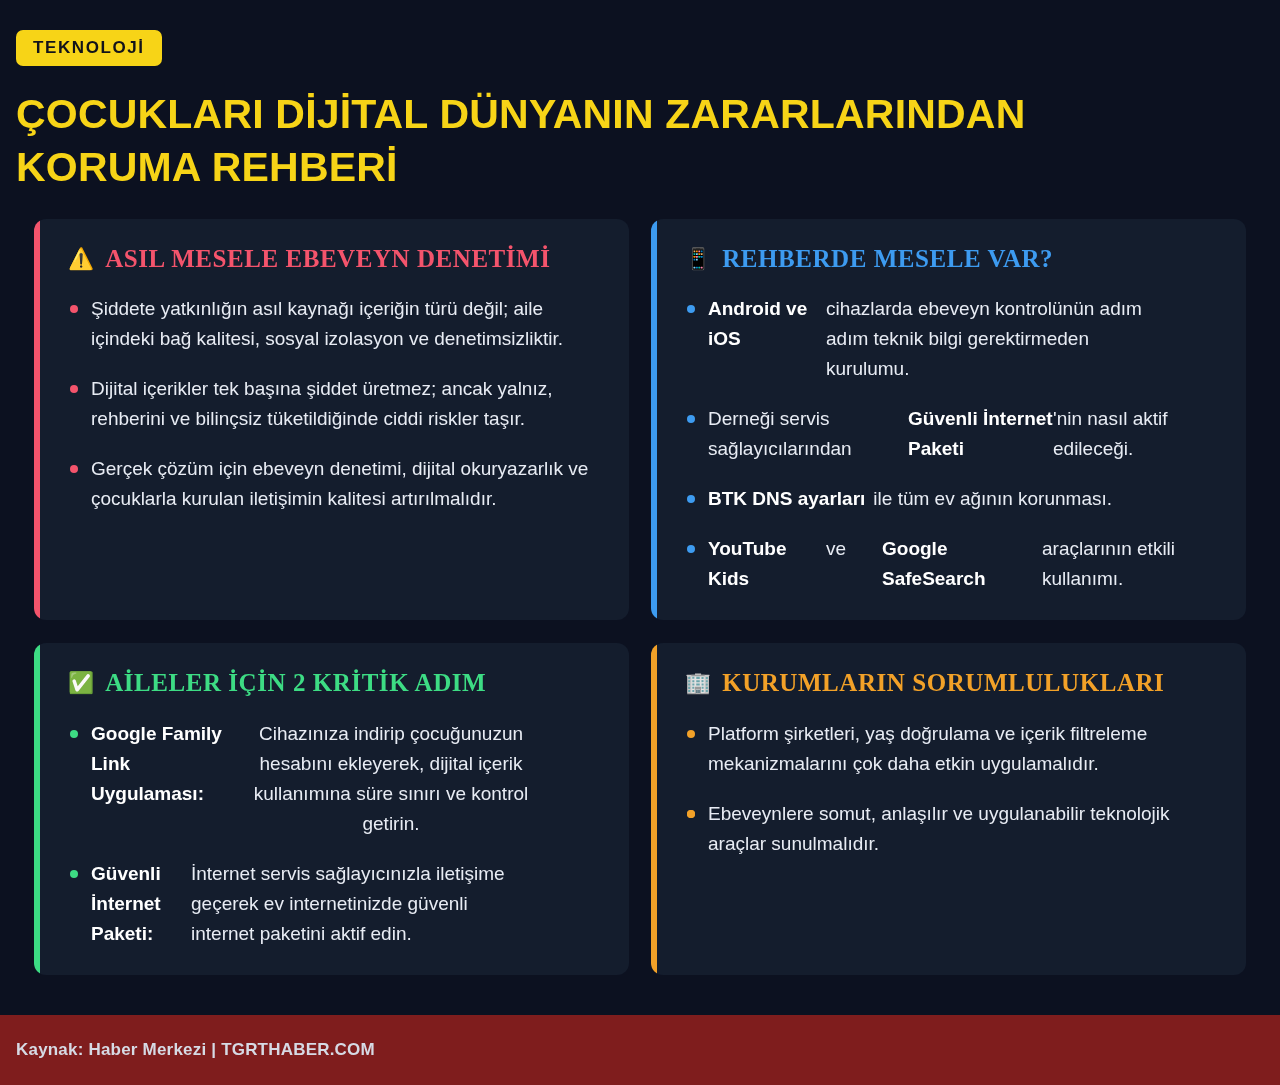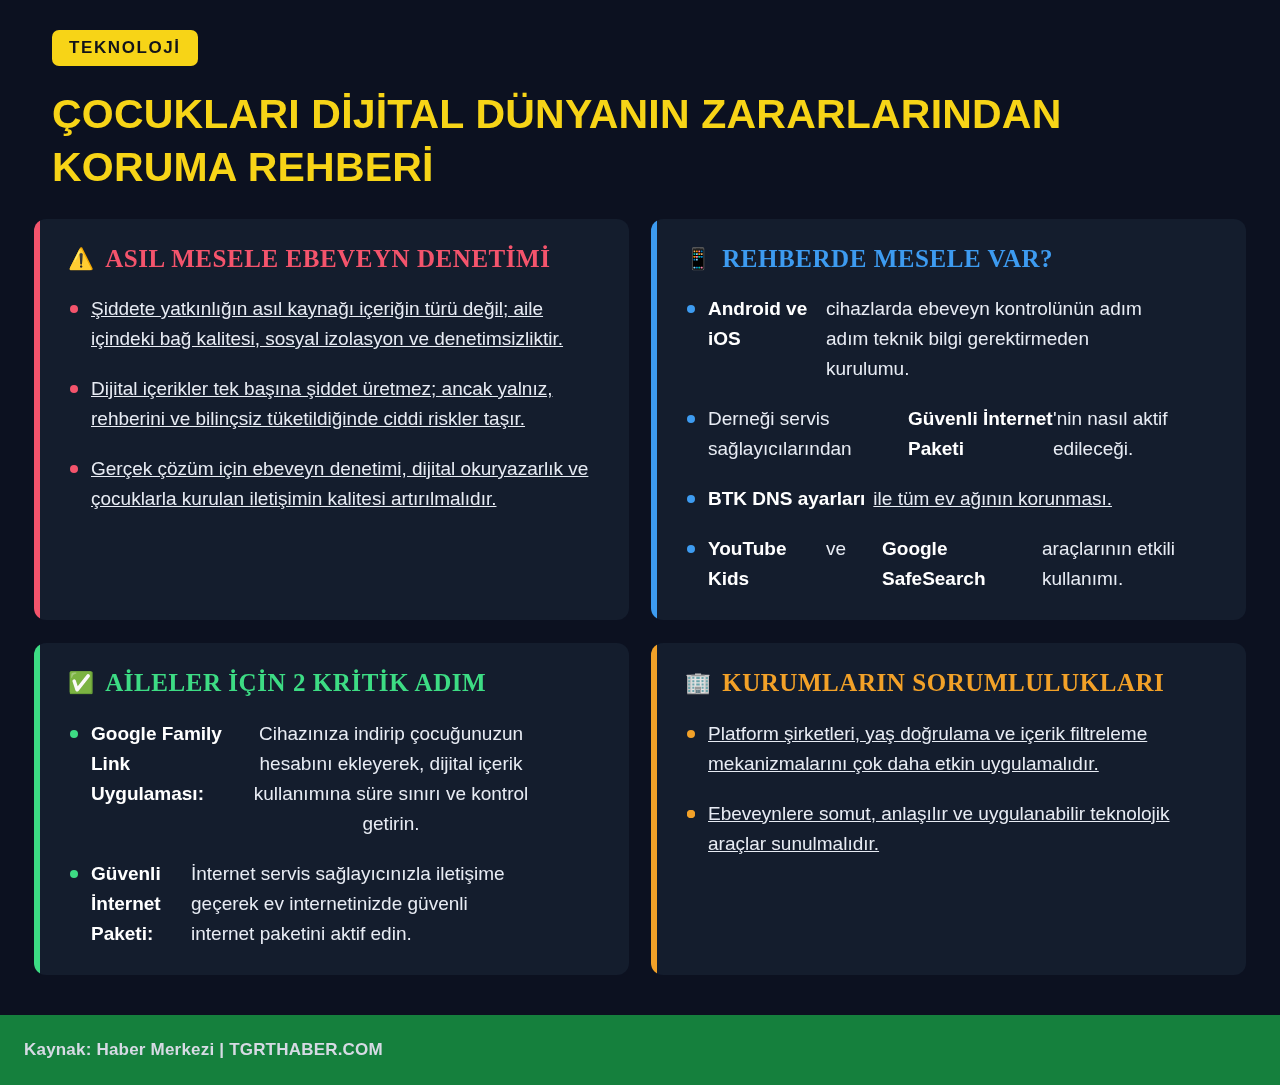--- a/index.html
+++ b/index.html
@@ -20,21 +20,21 @@
     position: absolute;
     left: 0; top: 0;
     width: 1280px;
     height: 1085px;
     background: #0c1120;
     overflow: hidden;
   }
 
   
   .header {
-    padding: 30px 34px 0 52px;
+    padding: 30px 34px 0 16px;
   }
   .badge {
     display: inline-block;
     background: #f7d417;
     color: #12131a;
     font-weight: bold;
     font-size: 17px;
     letter-spacing: 1.6px;
     padding: 9px 17px 10px 17px;
     border-radius: 7px;
@@ -106,21 +106,20 @@
     margin: 0;
     padding: 0;
   }
   ul.bullets > li {
     position: relative;
     padding-left: 23px;
     margin-bottom: 20px;
     color: #e8ecf4;
     font-size: 19px;
     line-height: 1.58;
-    text-decoration: underline;
   }
   ul.bullets > li:last-child { margin-bottom: 0; }
   ul.bullets > li .dot {
     position: absolute;
     left: 2px;
     top: 11px;
     width: 8px;
     height: 8px;
     border-radius: 50%;
   }
@@ -149,24 +148,24 @@
     font-weight: 400;
   }
 
   
   .footer {
     position: absolute;
     left: 0;
     bottom: 0;
     width: 1280px;
     height: 70px;
-    background: #15803d;
+    background: #7f1d1d;
     display: flex;
     align-items: center;
-    padding-left: 24px;
+    padding-left: 16px;
     box-sizing: border-box;
   }
   .footer-text {
     color: #d6dae4;
     font-size: 17px;
     font-weight: bold;
     letter-spacing: 0.2px;
   }
 </style>
 </head>

